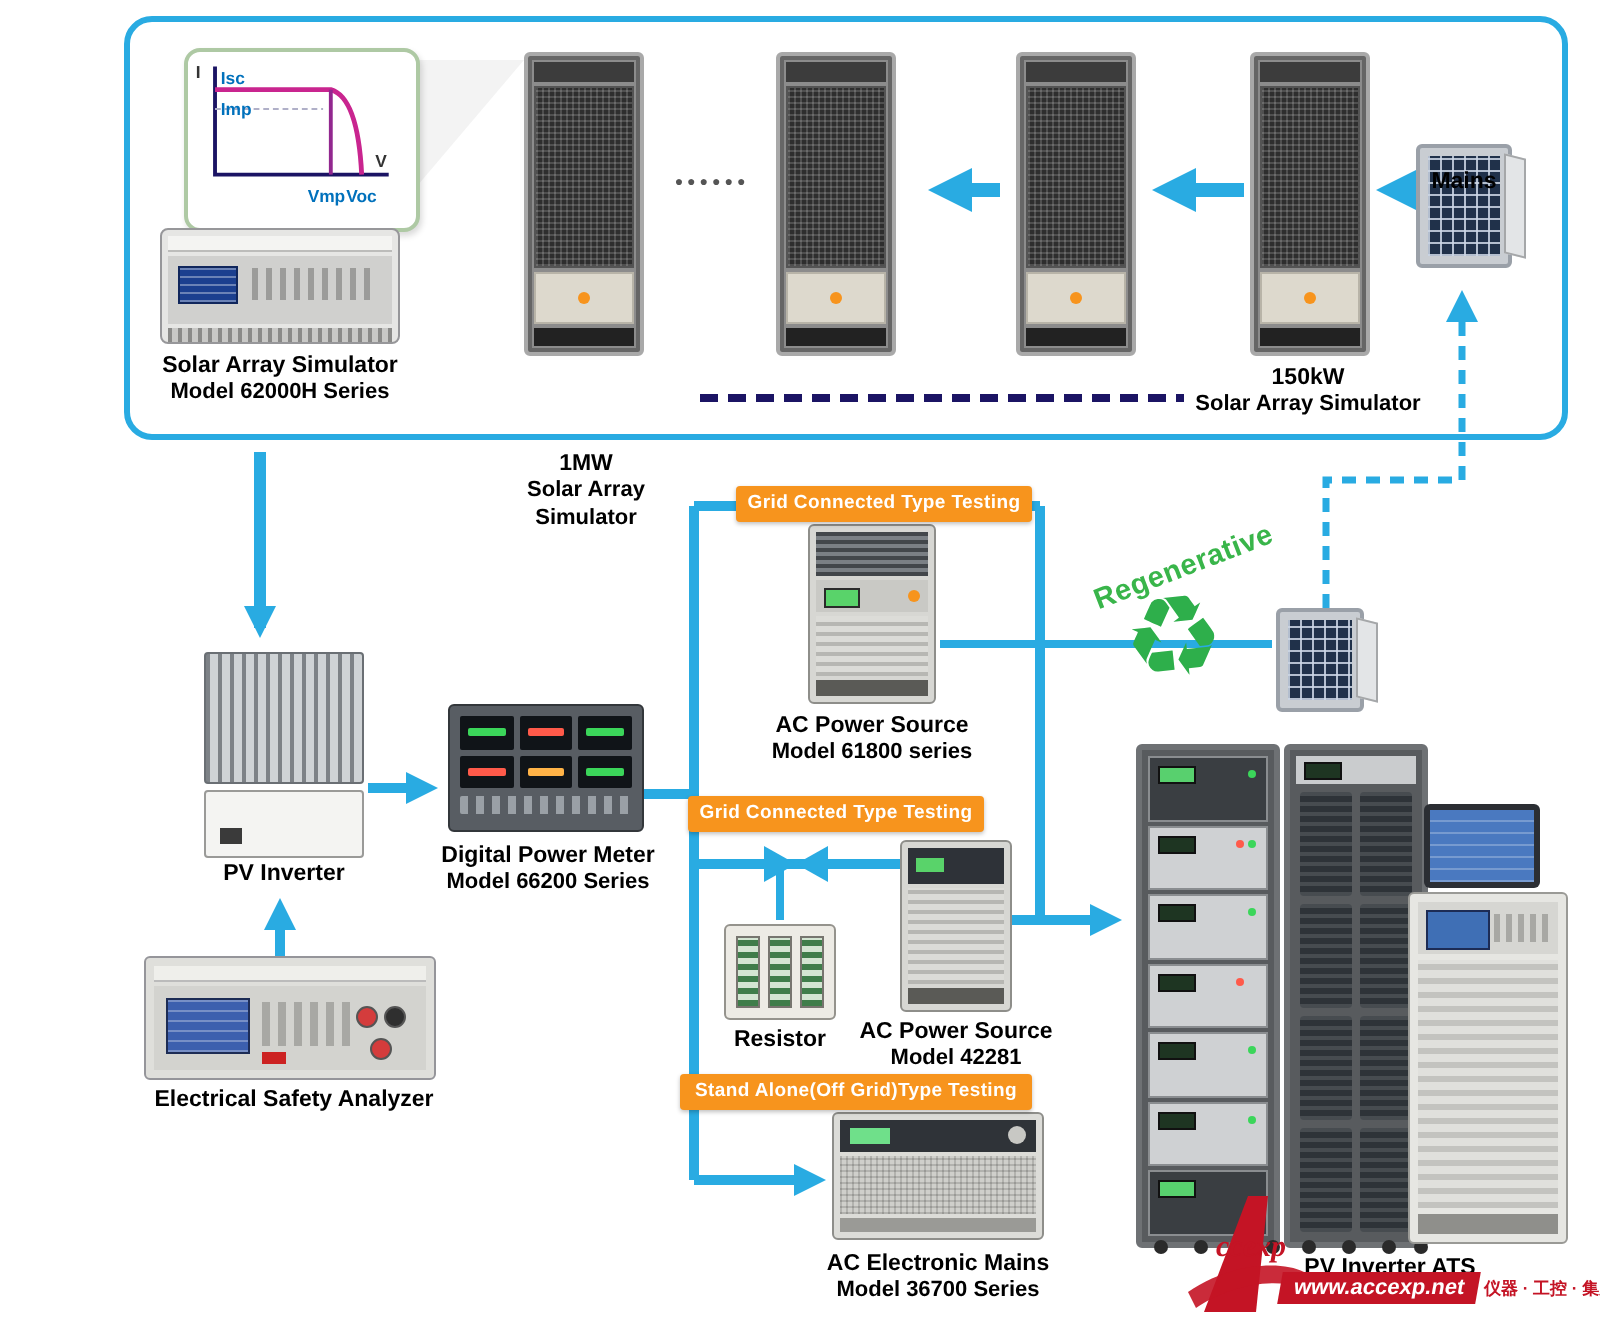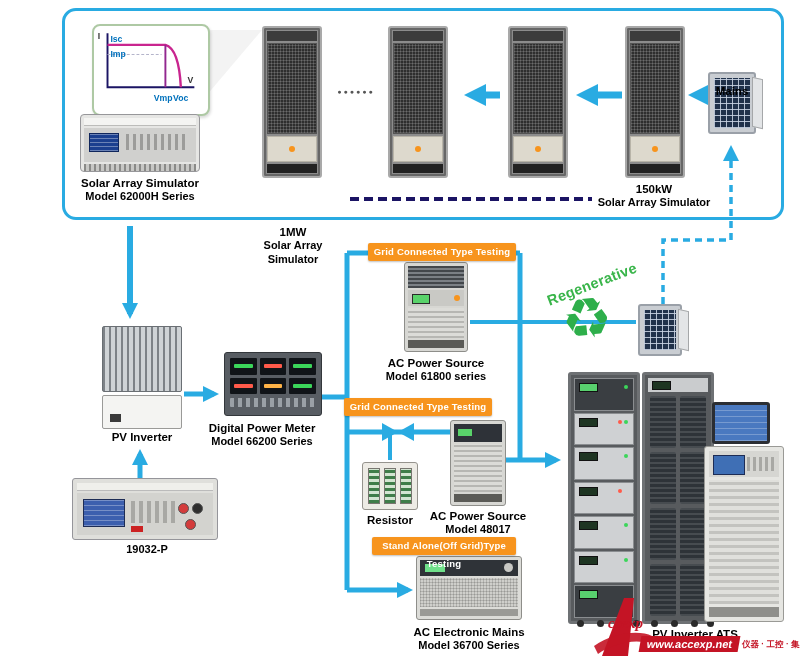--- a/index.html
+++ b/index.html
@@ -308,21 +308,21 @@
         </div>
       <div class="dpm-cell">
           <div class="bar o"></div>
         </div>
       <div class="dpm-cell">
           <div class="bar g"></div>
         </div>
     </div>
     <div class="dpm-keys"></div>
   </div>
-  <div class="lbl" style="left:188px;top:421px;width:148px;">
+  <div class="lbl" style="left:200px;top:421px;width:148px;">
     <div>Digital Power Meter</div>
     <div class="l2">Model 66200 Series</div>
   </div>
 
   <div class="banner" style="left:368px;top:243px;width:148px;">Grid Connected Type Testing</div>
   <div class="cab" style="left:404px;top:262px;width:64px;height:90px;">
     <div class="cab-vent-dark"></div>
     <div class="cab-ctrl">
         <span class="scr"></span>
         <span class="odot"></span>
@@ -353,24 +353,24 @@
   </div>
   <div class="cab" style="left:450px;top:420px;width:56px;height:86px;">
     <div class="cab-dark-top">
         <span class="scr"></span>
       </div>
     <div class="cab-vent-light"></div>
     <div class="cab-base"></div>
   </div>
   <div class="lbl" style="left:424px;top:509px;width:108px;">
     <div>AC Power Source</div>
-    <div class="l2">Model 48017</div>
-  </div>
-
-  <div class="banner" style="left:340px;top:537px;width:144px;margin-left:32px;">Stand Alone(Off Grid)Type Testing</div>
+    <div class="l2">Model 42281</div>
+  </div>
+
+  <div class="banner" style="left:340px;top:537px;width:176px;">Stand Alone(Off Grid)Type Testing</div>
   <div class="acload">
     <div class="load-top">
         <span class="scr"></span>
         <span class="knob"></span>
       </div>
     <div class="load-mesh"></div>
     <div class="load-base"></div>
   </div>
   <div class="lbl" style="left:412px;top:625px;width:114px;">
     <div>AC Electronic Mains</div>
@@ -382,21 +382,21 @@
     <div class="esa-face">
       <div class="esa-screen"></div>
       <div class="esa-keys"></div>
       <div class="esa-red"></div>
       <div class="esa-jack j1"></div>
       <div class="esa-jack j2"></div>
       <div class="esa-jack j3"></div>
     </div>
   </div>
   <div class="lbl" style="left:62px;top:543px;width:170px;">
-    <div class="l2">19032-P</div>
+    <div>Electrical Safety Analyzer</div>
   </div>
 
   <div class="ats-rack" style="left:568px;">
     <div class="ats-mod dark">
         <span class="mod-scr"></span>
         <span class="mod-led"></span>
       </div>
     <div class="ats-mod">
         <span class="mod-scr"></span>
         <span class="mod-led r"></span>

